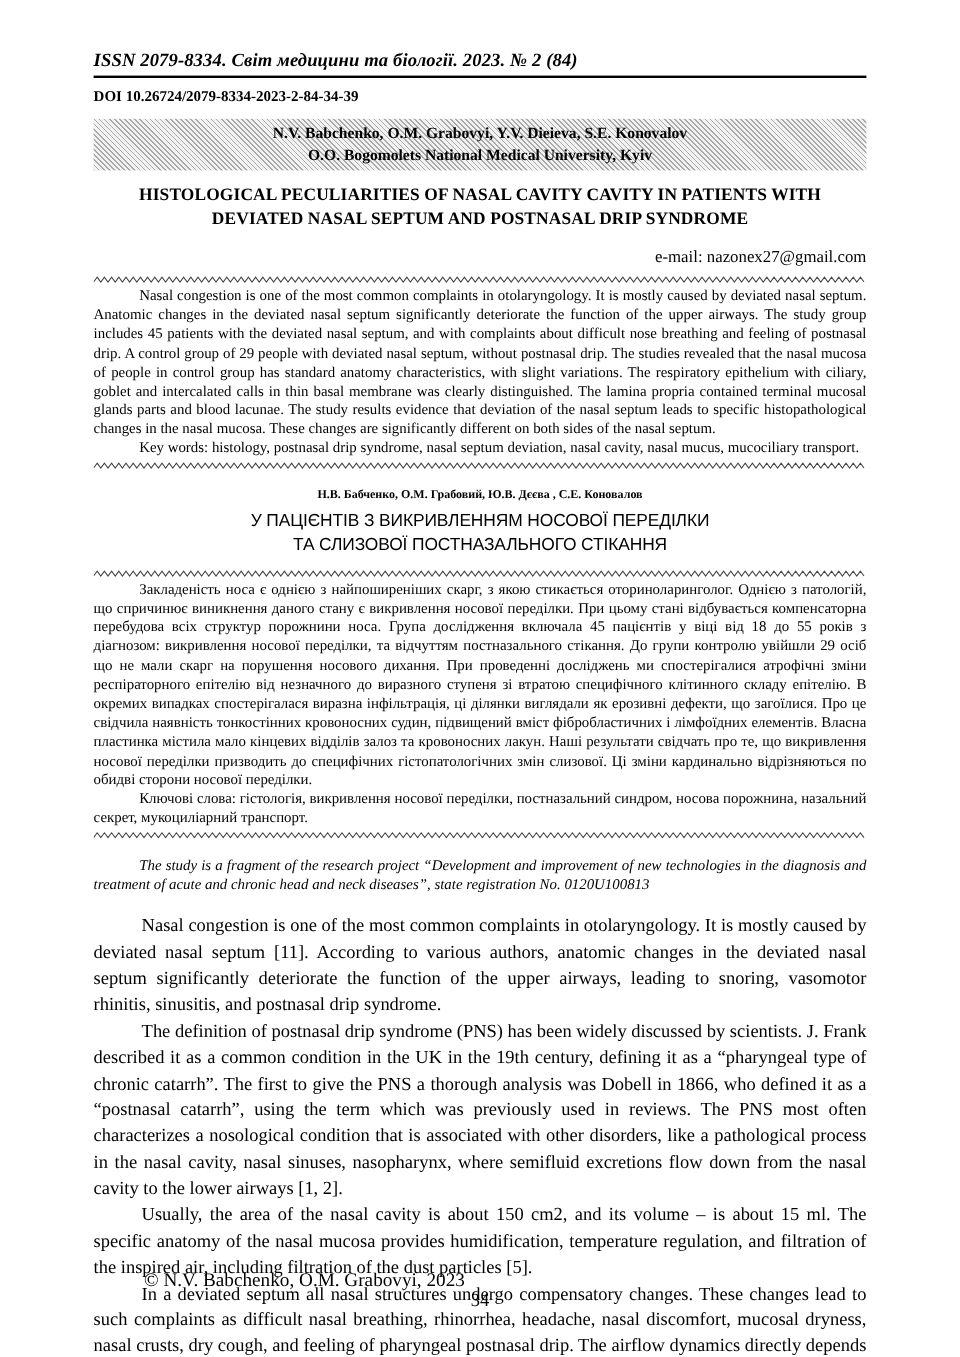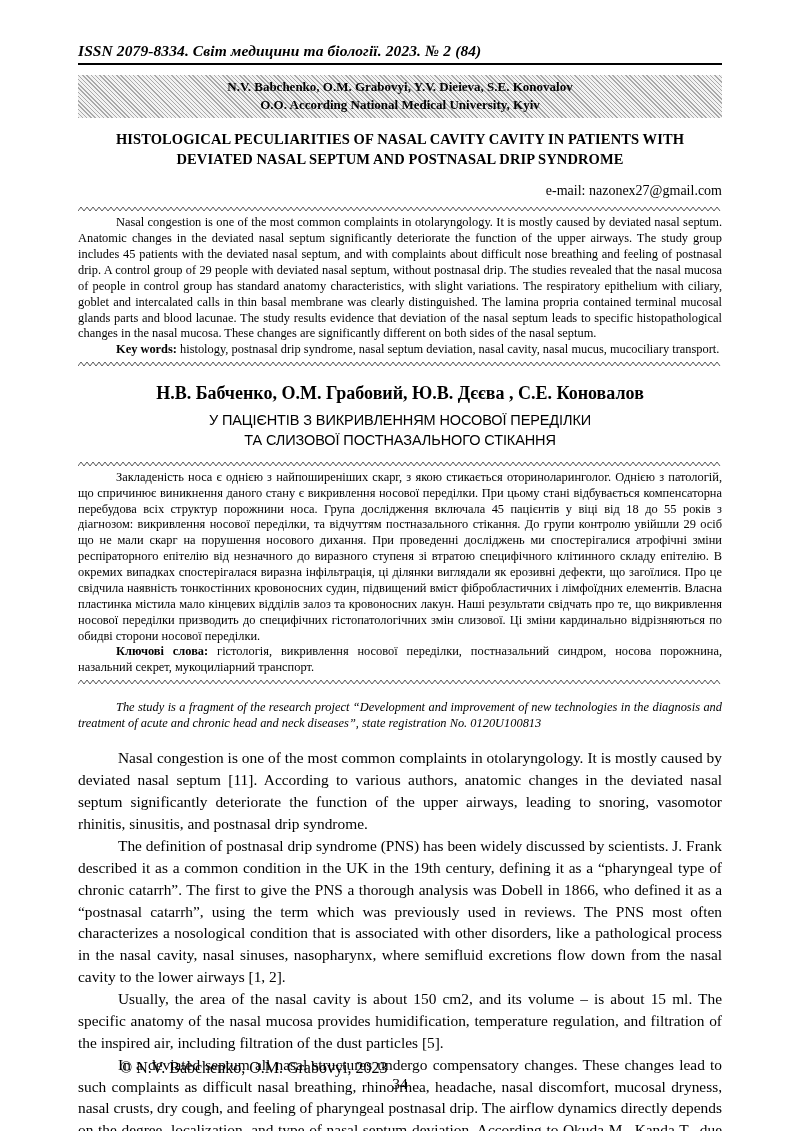--- a/index.html
+++ b/index.html
@@ -88,27 +88,27 @@
   .zigzag-svg { display: block; width: 100%; height: 6px; }
 
   
   .abstract {
     font-size: 12.4px;
     line-height: 1.28;
     text-align: justify;
     margin: 3px 0 3px 0;
   }
   .abstract p { margin: 0; text-indent: 38px; }
-  .abstract .kw-label { font-weight: bold; }
+  .abstract .kw-label { font-weight: normal; }
 
   
   .authors-ua {
     text-align: center;
     font-weight: bold;
-    font-size: 18px;
+    font-size: 10px;
     margin-top: 16px;
     margin-bottom: 6px;
   }
   .title-ua {
     text-align: center;
     font-family: "Liberation Sans", "DejaVu Sans", sans-serif;
     font-size: 14.5px;
     line-height: 1.4;
     margin-bottom: 10px;
     letter-spacing: -0.1px;
@@ -163,25 +163,26 @@
 </head>
 <body>
 
 <div class="page">
   <div class="content">
 
     <div class="running-head">ISSN 2079-8334. Світ медицини та біології. 2023. № 2 (84)</div>
     <div class="head-rule"></div>
 
     <div class="doi-block">
+      <div>DOI 10.26724/2079-8334-2023-2-84-34-39</div>
     </div>
 
     <div class="authors-band">
       <span class="ln">N.V. Babchenko, O.M. Grabovyi, Y.V. Dieieva, S.E. Konovalov</span>
-      <span class="ln">O.O. According National Medical University, Kyiv</span>
+      <span class="ln">O.O. Bogomolets National Medical University, Kyiv</span>
     </div>
 
     <div class="title-en">
       <span class="ln">HISTOLOGICAL PECULIARITIES OF NASAL CAVITY CAVITY IN PATIENTS WITH</span>
       <span class="ln">DEVIATED NASAL SEPTUM AND POSTNASAL DRIP SYNDROME</span>
     </div>
 
     <div class="email-line">e-mail: nazonex27@gmail.com</div>
 
     <div>

